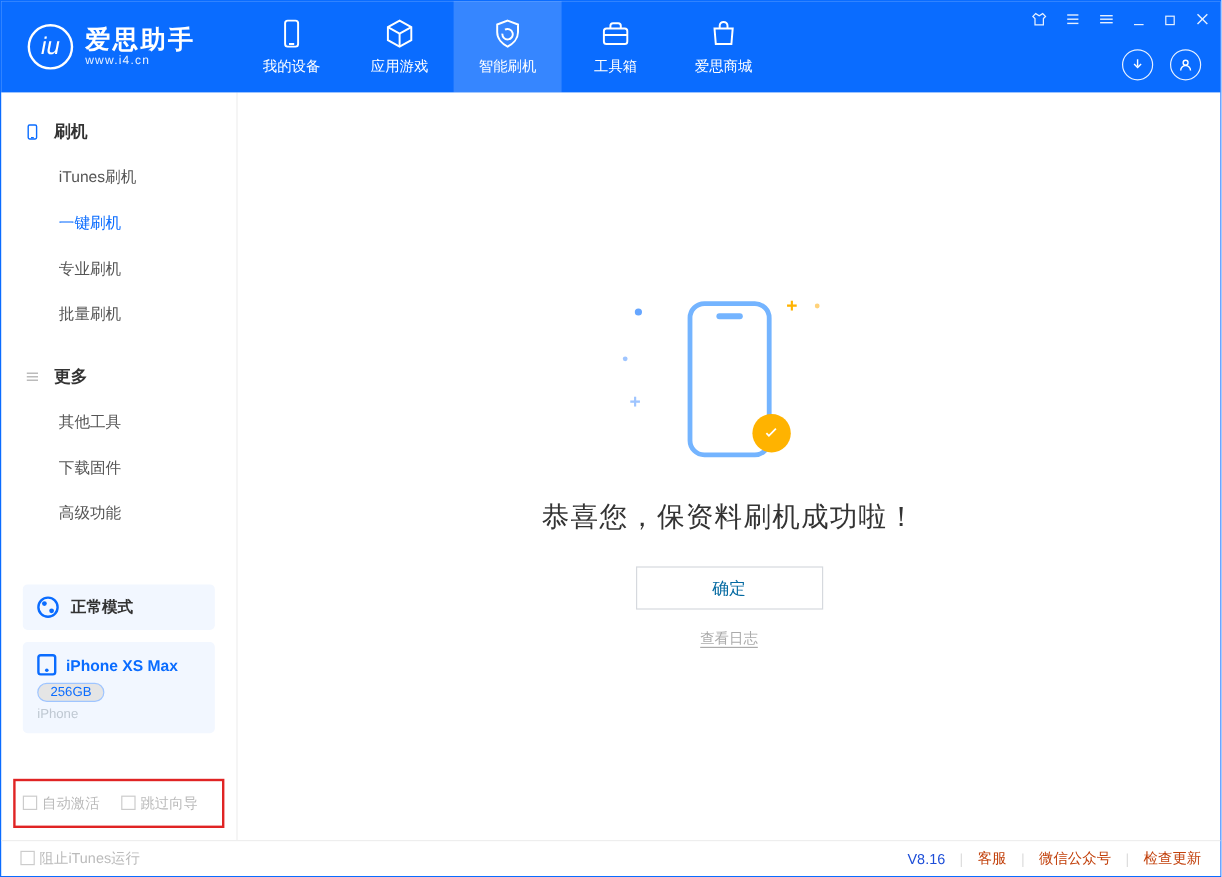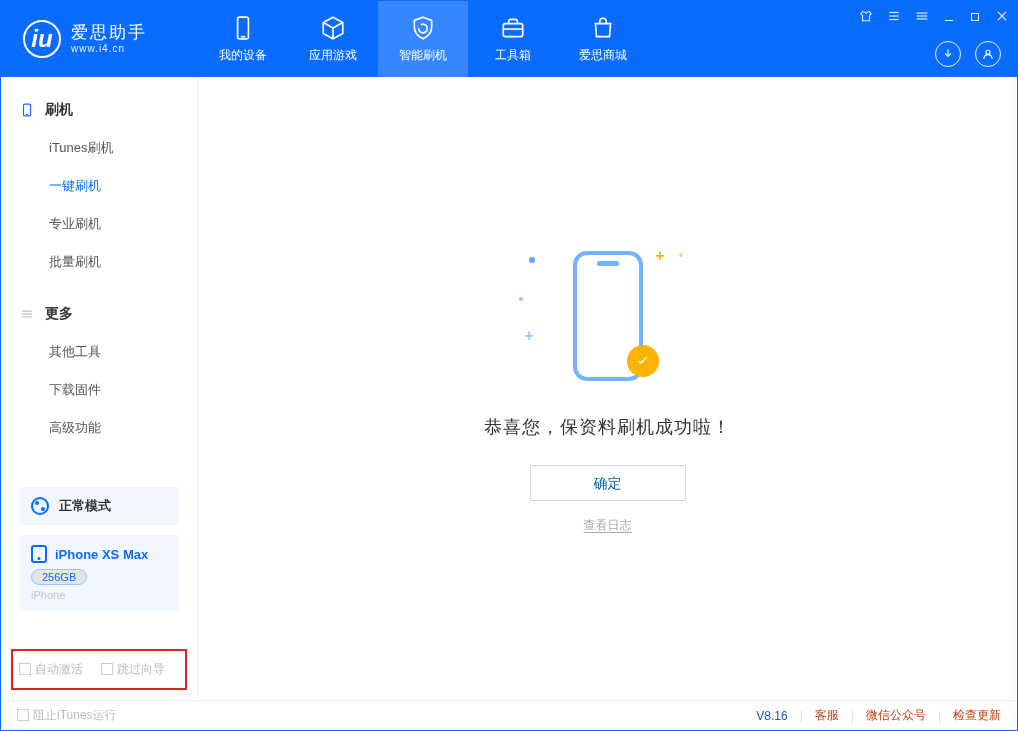--- a/index.html
+++ b/index.html
@@ -1,23 +1,23 @@
 <!DOCTYPE html>
 <html><head>
 <meta charset="utf-8">
 <style>
   * { box-sizing: border-box; margin: 0; padding: 0; font-family: "Microsoft YaHei", Arial, sans-serif; }
   body { background: #fff; }
   .app-window { width: 1018px; height: 731px; border: 1px solid #0a6cff; display: flex; flex-direction: column; background: #fff; margin: 0 auto; }
   
   .header { height: 76px; background: linear-gradient(90deg, #0a6cff 0%, #0a6cff 100%); display: flex; align-items: stretch; color: #fff; position: relative; }
   .brand { display: flex; align-items: center; padding-left: 22px; width: 197px; }
-  .brand-logo { width: 38px; height: 38px; border: 2px solid #fff; border-radius: 50%; display: flex; align-items: center; justify-content: center; font-weight: bold; font-size: 24px; font-style: italic; margin-right: 10px; }
+  .brand-logo { width: 38px; height: 38px; border: 2px solid #fff; border-radius: 50%; display: flex; align-items: center; justify-content: center; font-weight: normal; font-size: 20px; font-style: italic; margin-right: 10px; }
   .brand-text { display: flex; flex-direction: column; line-height: 1.1; }
-  .brand-title { font-size: 17px; font-weight: normal; letter-spacing: 2px; }
+  .brand-title { font-size: 21px; font-weight: bold; letter-spacing: 2px; }
   .brand-sub { font-size: 10px; opacity: .9; letter-spacing: 1px; }
   .nav { display: flex; }
   .nav-tab { width: 90px; display: flex; flex-direction: column; align-items: center; justify-content: center; cursor: pointer; font-size: 12px; gap: 6px; position: relative; }
   .nav-tab.active { background: rgba(255,255,255,.18); }
   .nav-tab svg { width: 26px; height: 26px; }
   .window-controls { position: absolute; right: 8px; top: 8px; display: flex; align-items: center; gap: 14px; }
   .window-controls > * { cursor: pointer; opacity: .9; font-size: 14px; }
   .header-right-icons { position: absolute; right: 16px; bottom: 10px; display: flex; gap: 14px; }
   .circle-icon { width: 26px; height: 26px; border: 1.5px solid rgba(255,255,255,.9); border-radius: 50%; display: flex; align-items: center; justify-content: center; font-size: 14px; cursor: pointer;}
   
@@ -48,21 +48,21 @@
   .cb { width: 12px; height: 12px; border: 1px solid #ccc; display: inline-block; margin-right: 4px; vertical-align: -2px; cursor: pointer;}
   
   .main { flex: 1; display: flex; flex-direction: column; align-items: center; justify-content: flex-start; position: relative; padding-top: 170px;}
   .illus { position: relative; width: 170px; height: 150px; }
   .phone-shape { width: 70px; height: 130px; border: 4px solid #74b4ff; border-radius: 14px; background: #fff; position: absolute; left: 50%; top: 4px; transform: translateX(-50%); }
   .phone-shape::before { content:""; position:absolute; top:6px; left:50%; transform:translateX(-50%); width:22px; height:5px; background:#74b4ff; border-radius:3px;}
   .badge { width: 32px; height: 32px; background: #ffb300; border-radius: 50%; position: absolute; right: 34px; bottom: 20px; display:flex; align-items:center; justify-content:center;}
   .badge svg { width: 18px; height: 18px; fill:#fff; }
   .spark { position:absolute; width:6px; height:6px; background:#9fc5ff; border-radius:50%; }
   .plus { position:absolute; font-size:16px; color:#ffb300; font-weight:bold; }
-  .msg { font-size: 18px; color: #333; margin-top: 18px; letter-spacing: 1px; }
+  .msg { font-size: 23px; color: #333; margin-top: 18px; letter-spacing: 1px; }
   .ok-btn { margin-top: 26px; width: 156px; height: 36px; border: 1px solid #d6d9de; background: #fff; font-size: 14px; color: #0369a1; cursor: pointer; text-align:center; line-height:34px;}
   .log-link { margin-top: 16px; font-size: 12px; color: #aaa; cursor: pointer; text-decoration: underline; text-underline-offset: 3px;}
   
   .footer { height: 30px; border-top: 1px solid #eee; display: flex; align-items: center; padding: 0 16px; font-size: 12px; color: #bbb; }
   .footer .left { flex: 1; display: flex; align-items: center; }
   .footer .sep { color: #ddd; margin: 0 12px; }
   .footer a { color: #c2410c; cursor: pointer; }
 </style>
 </head>
 <body>

